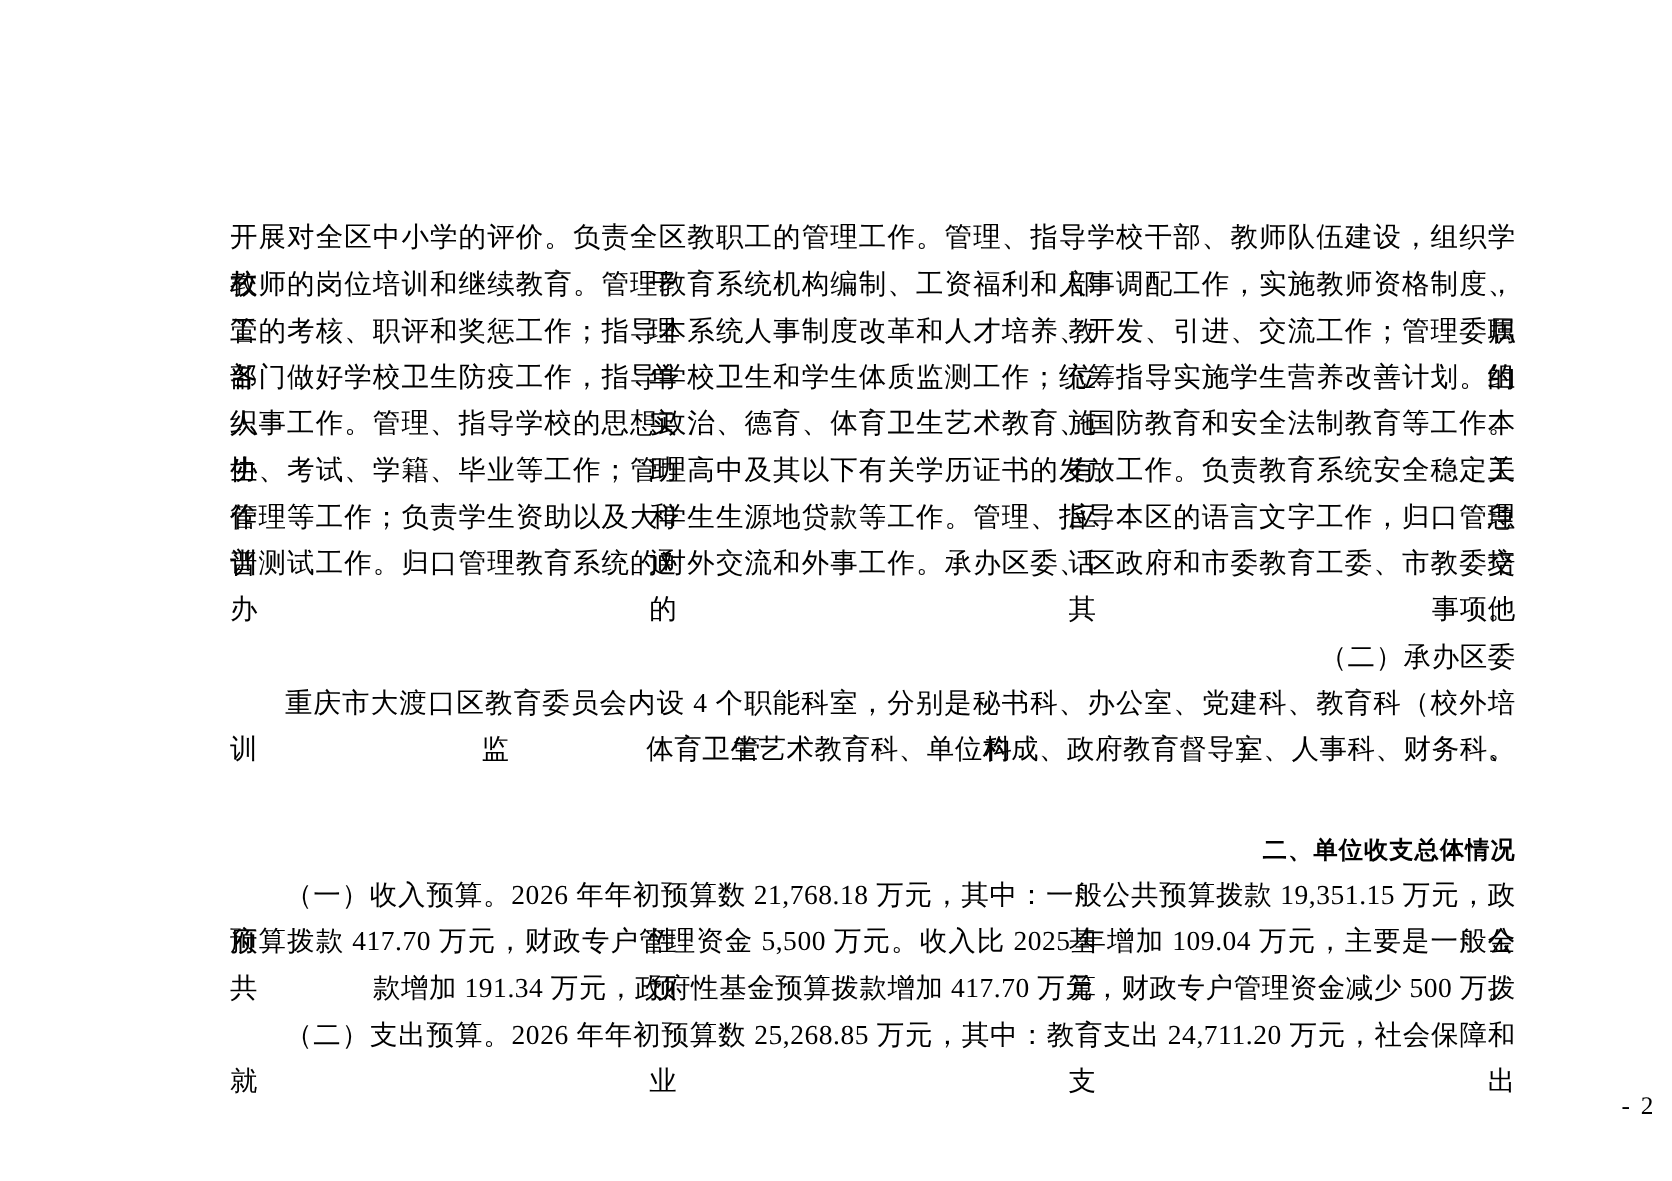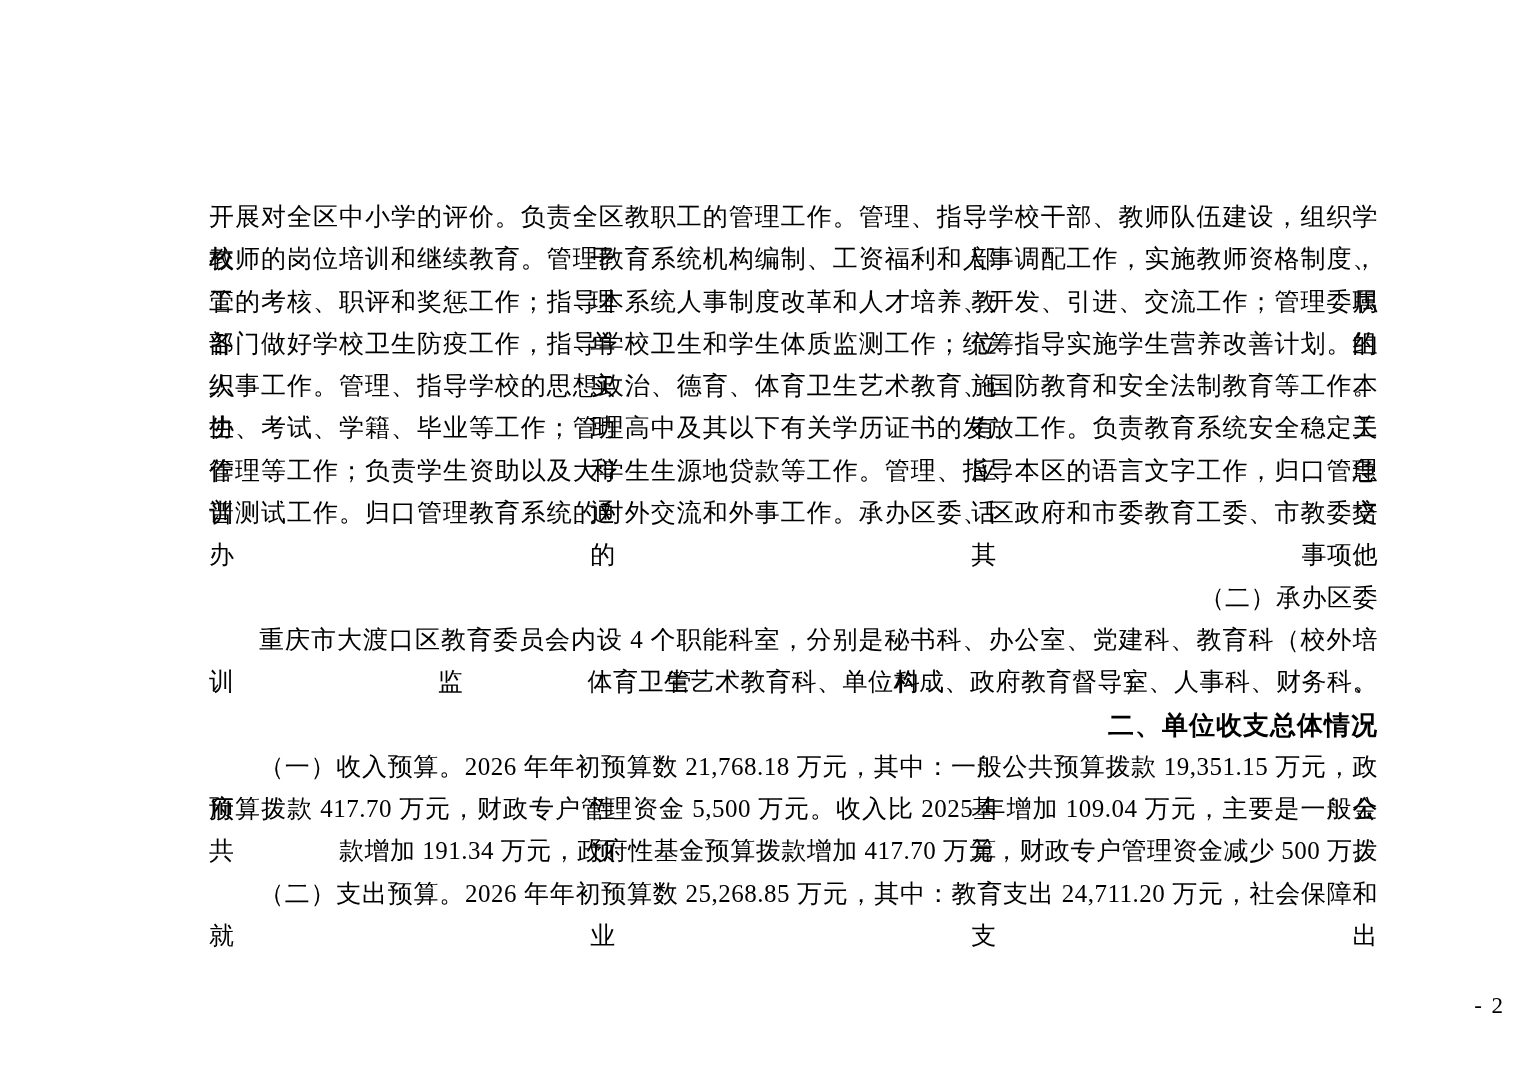--- a/index.html
+++ b/index.html
@@ -31,22 +31,23 @@
     text-align: justify;
     text-align-last: justify;
     -moz-text-align-last: justify;
   }
   .line.indent {
     text-indent: 50px;
   }
   .line.heading {
     font-family: "Liberation Sans", "DejaVu Sans", sans-serif;
     font-weight: 700;
-    font-size: 26px;
+    font-size: 22px;
     letter-spacing: 1px;
+    margin-top: 48px;
   }
   .footer {
     position: absolute;
     left: 0;
     right: 0;
     top: 945px;
     text-align: right;
     font-size: 23px;
     font-family: "Liberation Serif", "DejaVu Serif", serif;
     color: #000000;

